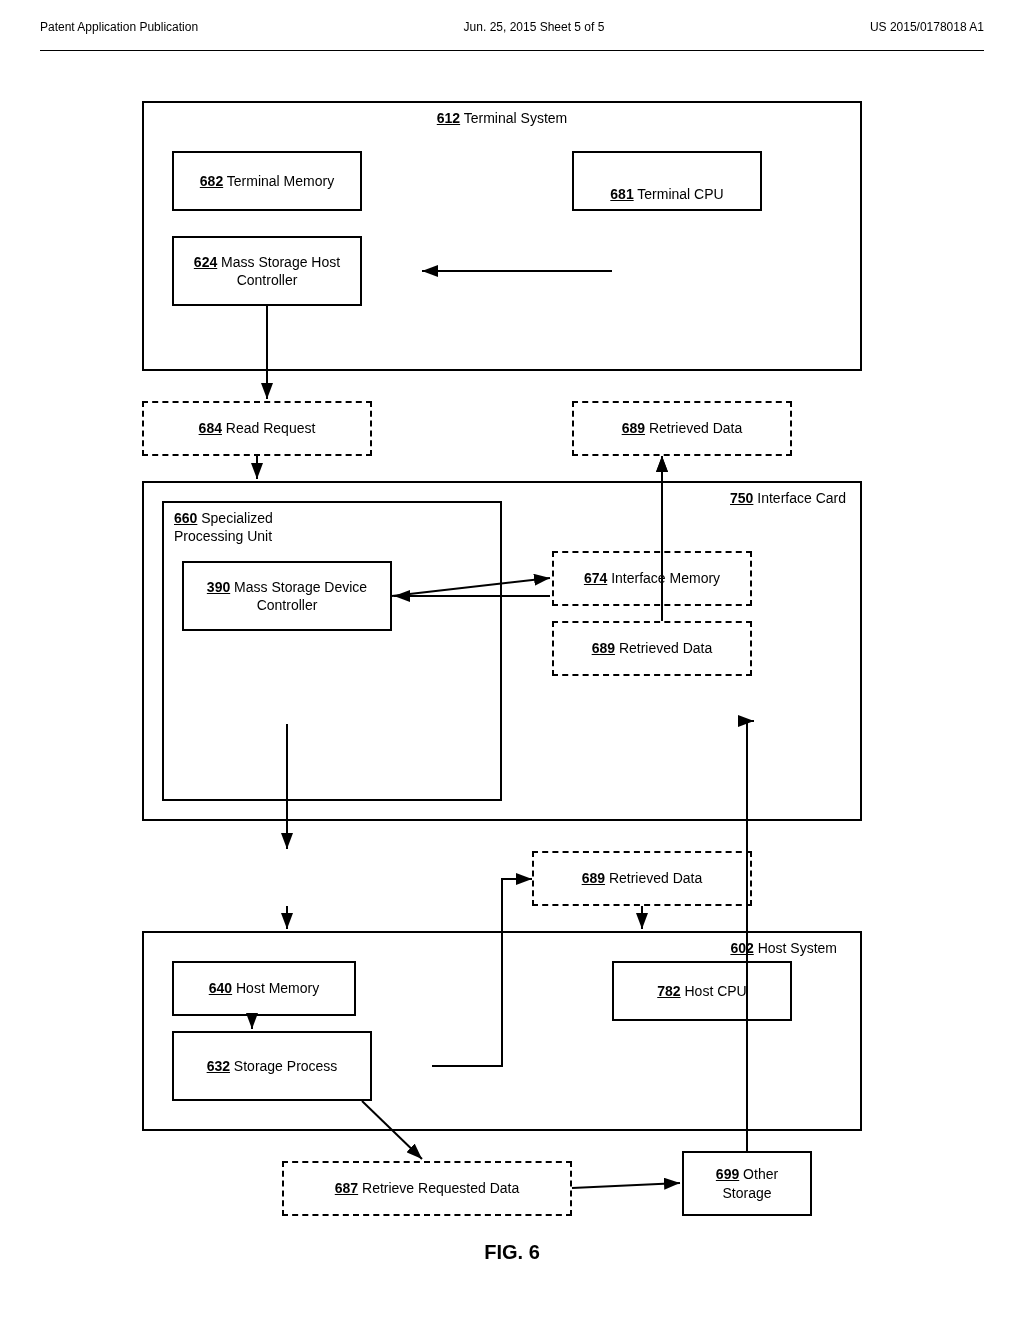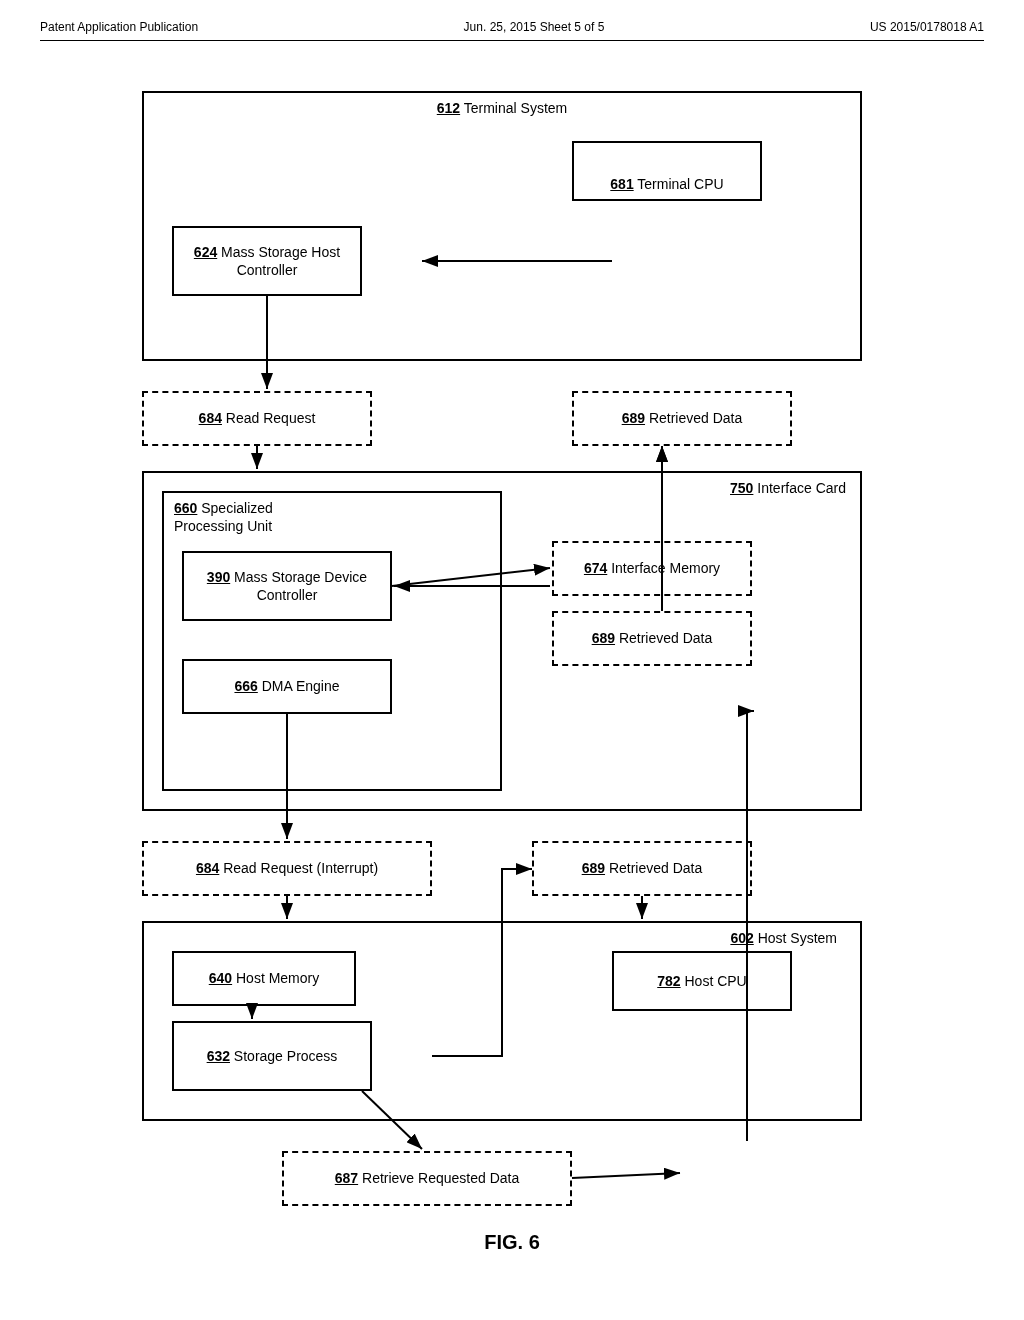--- a/index.html
+++ b/index.html
@@ -15,21 +15,21 @@
       width: 1024px;
       min-height: 1320px;
       padding: 20px 40px;
       position: relative;
     }
     .header {
       display: flex;
       justify-content: space-between;
       align-items: center;
       border-bottom: 1px solid #000;
-      padding-bottom: 6px;
+      padding-bottom: 16px;
       margin-bottom: 20px;
       font-size: 12px;
     }
 
     .diagram-area {
       position: relative;
       width: 860px;
       margin: 0 auto;
       height: 1160px;
     }
@@ -86,20 +86,23 @@
   </div>
 
   <div class="diagram-area">
 
     <div class="box" style="left:60px; top:30px; width:720px; height:270px;">
       <span class="box-label" style="position:absolute; top:6px; left:50%; transform:translateX(-50%); white-space:nowrap;">
         <span class="num">612</span> Terminal System
       </span>
     </div>
 
+    <div class="box" style="left:90px; top:80px; width:190px; height:60px;">
+      <span class="box-label"><span class="num">682</span> Terminal Memory</span>
+    </div>
 
     <div class="box" style="left:490px; top:80px; width:190px; height:60px;align-items:flex-end;">
       <span class="box-label"><span class="num">681</span> Terminal CPU</span>
     </div>
 
     <div class="box" style="left:90px; top:165px; width:190px; height:70px;">
       <span class="box-label"><span class="num">624</span> Mass Storage Host<br>Controller</span>
     </div>
 
     <div class="box dashed" style="left:60px; top:330px; width:230px; height:55px;">
@@ -127,27 +130,21 @@
     </div>
 
     <div class="box dashed" style="left:470px; top:480px; width:200px; height:55px;">
       <span class="box-label"><span class="num">674</span> Interface Memory</span>
     </div>
 
     <div class="box dashed" style="left:470px; top:550px; width:200px; height:55px;">
       <span class="box-label"><span class="num">689</span> Retrieved Data</span>
     </div>
 
-    <div class="box" style="left:100px; top:598px; width:210px; height:55px;">
-      <span class="box-label"><span class="num">666</span> DMA Engine</span>
-    </div>
-
-    <div class="box dashed" style="left:60px; top:780px; width:290px; height:55px;">
-      <span class="box-label"><span class="num">684</span> Read Request (Interrupt)</span>
-    </div>
+
 
     <div class="box dashed" style="left:450px; top:780px; width:220px; height:55px;">
       <span class="box-label"><span class="num">689</span> Retrieved Data</span>
     </div>
 
     <div class="box" style="left:60px; top:860px; width:720px; height:200px;">
       <span class="box-label" style="position:absolute; top:6px; right:23px; white-space:nowrap;padding-left:38px;">
         <span class="num">602</span> Host System
       </span>
     </div>
@@ -161,20 +158,23 @@
     </div>
 
     <div class="box" style="left:90px; top:960px; width:200px; height:70px;">
       <span class="box-label"><span class="num">632</span> Storage Process</span>
     </div>
 
     <div class="box dashed" style="left:200px; top:1090px; width:290px; height:55px;">
       <span class="box-label"><span class="num">687</span> Retrieve Requested Data</span>
     </div>
 
+    <div class="box" style="left:600px; top:1080px; width:130px; height:65px;">
+      <span class="box-label"><span class="num">699</span> Other Storage</span>
+    </div>
 
     <svg class="arrows">
       <defs>
         <marker id="arrowhead" markerWidth="8" markerHeight="6" refX="8" refY="3" orient="auto">
           <polygon points="0 0, 8 3, 0 6" fill="#000"></polygon>
         </marker>
         <marker id="arrowhead-up" markerWidth="8" markerHeight="6" refX="8" refY="3" orient="auto">
           <polygon points="0 0, 8 3, 0 6" fill="#000"></polygon>
         </marker>
       </defs>

